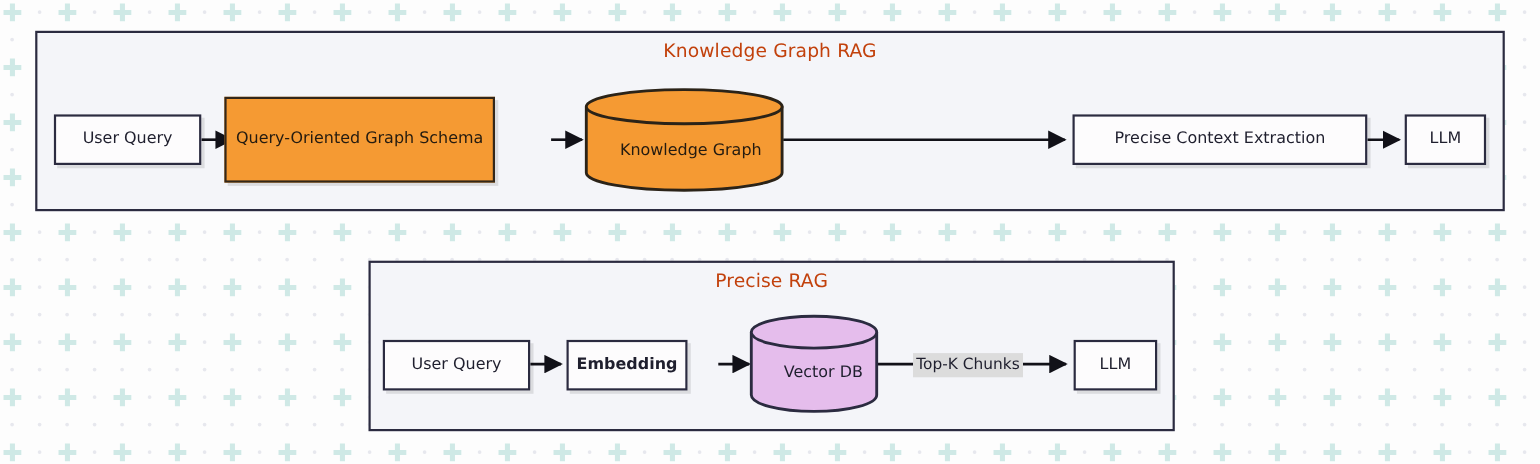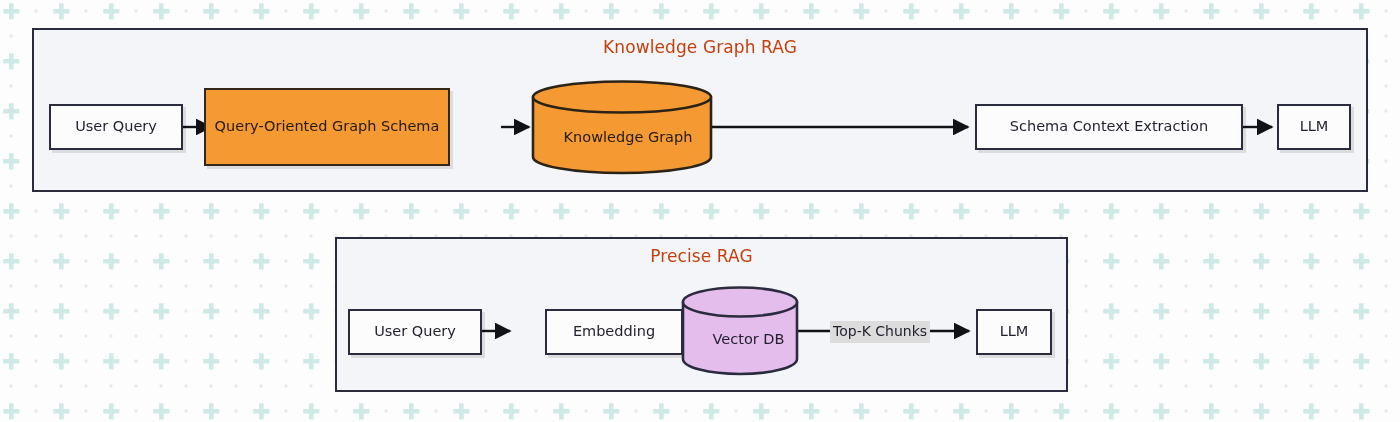--- a/index.html
+++ b/index.html
@@ -186,32 +186,32 @@
   <div class="node orange" style="left:204px; top:88px; width:246px; height:78px;">Query-Oriented Graph Schema</div>
 
   <div class="cylinder" style="left:531px; top:80px; width:194px; height:94px;">
     <svg width="182" height="94" viewBox="0 0 182 94" xmlns="http://www.w3.org/2000/svg">
       <path d="M 2 17 L 2 77 A 89 16 0 0 0 180 77 L 180 17 Z" fill="#f59a33" stroke="#2b2318" stroke-width="2.6" stroke-linejoin="round"></path>
       <ellipse cx="91" cy="17" rx="89" ry="15.5" fill="#f59a33" stroke="#2b2318" stroke-width="2.6"></ellipse>
     </svg>
     <div class="cyl-label dark-orange" style="top:49px;">Knowledge Graph</div>
   </div>
 
-  <div class="node" style="left:975px; top:104px; width:268px; height:46px;">Schema Context Extraction</div>
+  <div class="node" style="left:975px; top:104px; width:268px; height:46px;">Precise Context Extraction</div>
 
   <div class="node" style="left:1277px; top:104px; width:74px; height:46px;">LLM</div>
 
 
   <div class="subgraph" style="left:335px; top:237px; width:733px; height:155px;">
     <div class="subgraph-title">Precise RAG</div>
   </div>
 
   <div class="node" style="left:348px; top:309px; width:134px; height:46px;">User Query</div>
 
-  <div class="node" style="left:545px; top:309px; width:138px; height:46px;">Embedding</div>
+  <div class="node" style="left:515px; top:309px; width:110px; height:46px;font-weight:bold;">Embedding</div>
 
   <div class="cylinder" style="left:681px; top:286px; width:135px; height:90px;">
     <svg width="118" height="90" viewBox="0 0 118 90" xmlns="http://www.w3.org/2000/svg">
       <path d="M 2 16 L 2 73 A 57 15 0 0 0 116 73 L 116 16 Z" fill="#e5bdec" stroke="#2b2b40" stroke-width="2.6" stroke-linejoin="round"></path>
       <ellipse cx="59" cy="16" rx="57" ry="14.5" fill="#e5bdec" stroke="#2b2b40" stroke-width="2.6"></ellipse>
     </svg>
     <div class="cyl-label" style="top:45px;">Vector DB</div>
   </div>
 
   <div class="node" style="left:976px; top:309px; width:76px; height:46px;">LLM</div>

